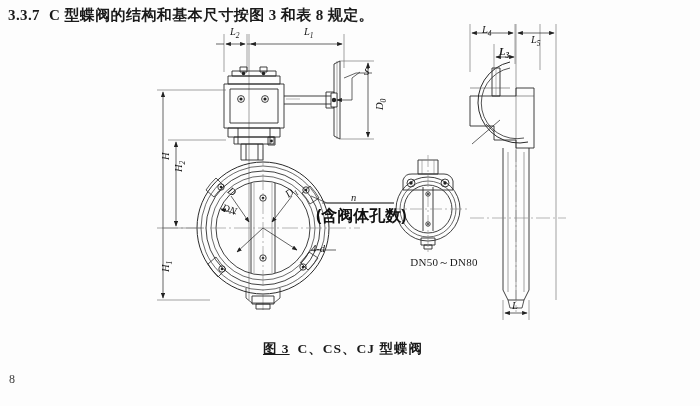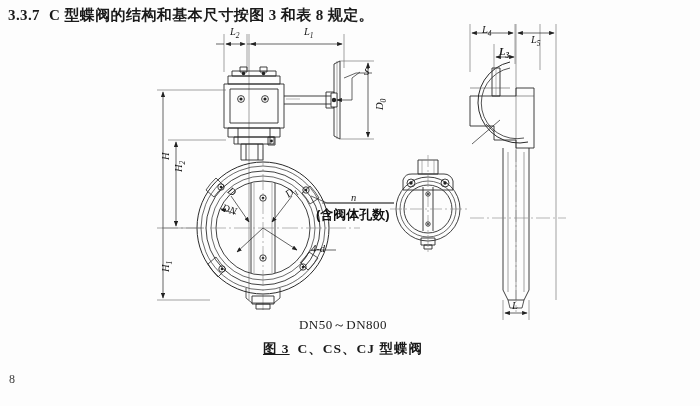--- a/index.html
+++ b/index.html
@@ -87,21 +87,21 @@
     font-size: 7.5px;
     font-style: italic;
   }
   .rot90 {
     transform: rotate(-90deg);
     transform-origin: left top;
   }
   .note-cn {
     position: absolute;
     font-family: "Liberation Sans", sans-serif;
-    font-size: 13px;
+    font-size: 16px;
     font-weight: bold;
     color: #101010;
     white-space: nowrap;
   }
 </style>
 </head>
 <body>
 
 <div id="page">
 
@@ -369,20 +369,20 @@
 
     <div class="dim-label" style="left:351px; top:192px;"><span>n</span></div>
     <div class="note-cn" style="left:316px; top:206px;">(含阀体孔数)</div>
 
     <div class="dim-label" style="left:482px; top:24px;"><span>L</span><sub>4</sub></div>
     <div class="dim-label" style="left:531px; top:24px;margin-top:10px;"><span>L</span><sub>5</sub></div>
     <div class="dim-label" style="left:499px; top:46px;font-weight:bold;"><span>L</span><sub>3</sub></div>
     <div class="dim-label" style="left:512px; top:300px;"><span>L</span></div>
   </div>
 
-  <div class="caption" id="caption-range-main">DN50～DN800</div>
+  <div class="caption" id="caption-range-small">DN50～DN80</div>
   <div class="caption" id="caption-figure">
     <span class="fignum">图 3</span><span>C、CS、CJ 型蝶阀</span>
   </div>
 
   <div id="page-number">8</div>
 
 </div>
 
 </body></html>

